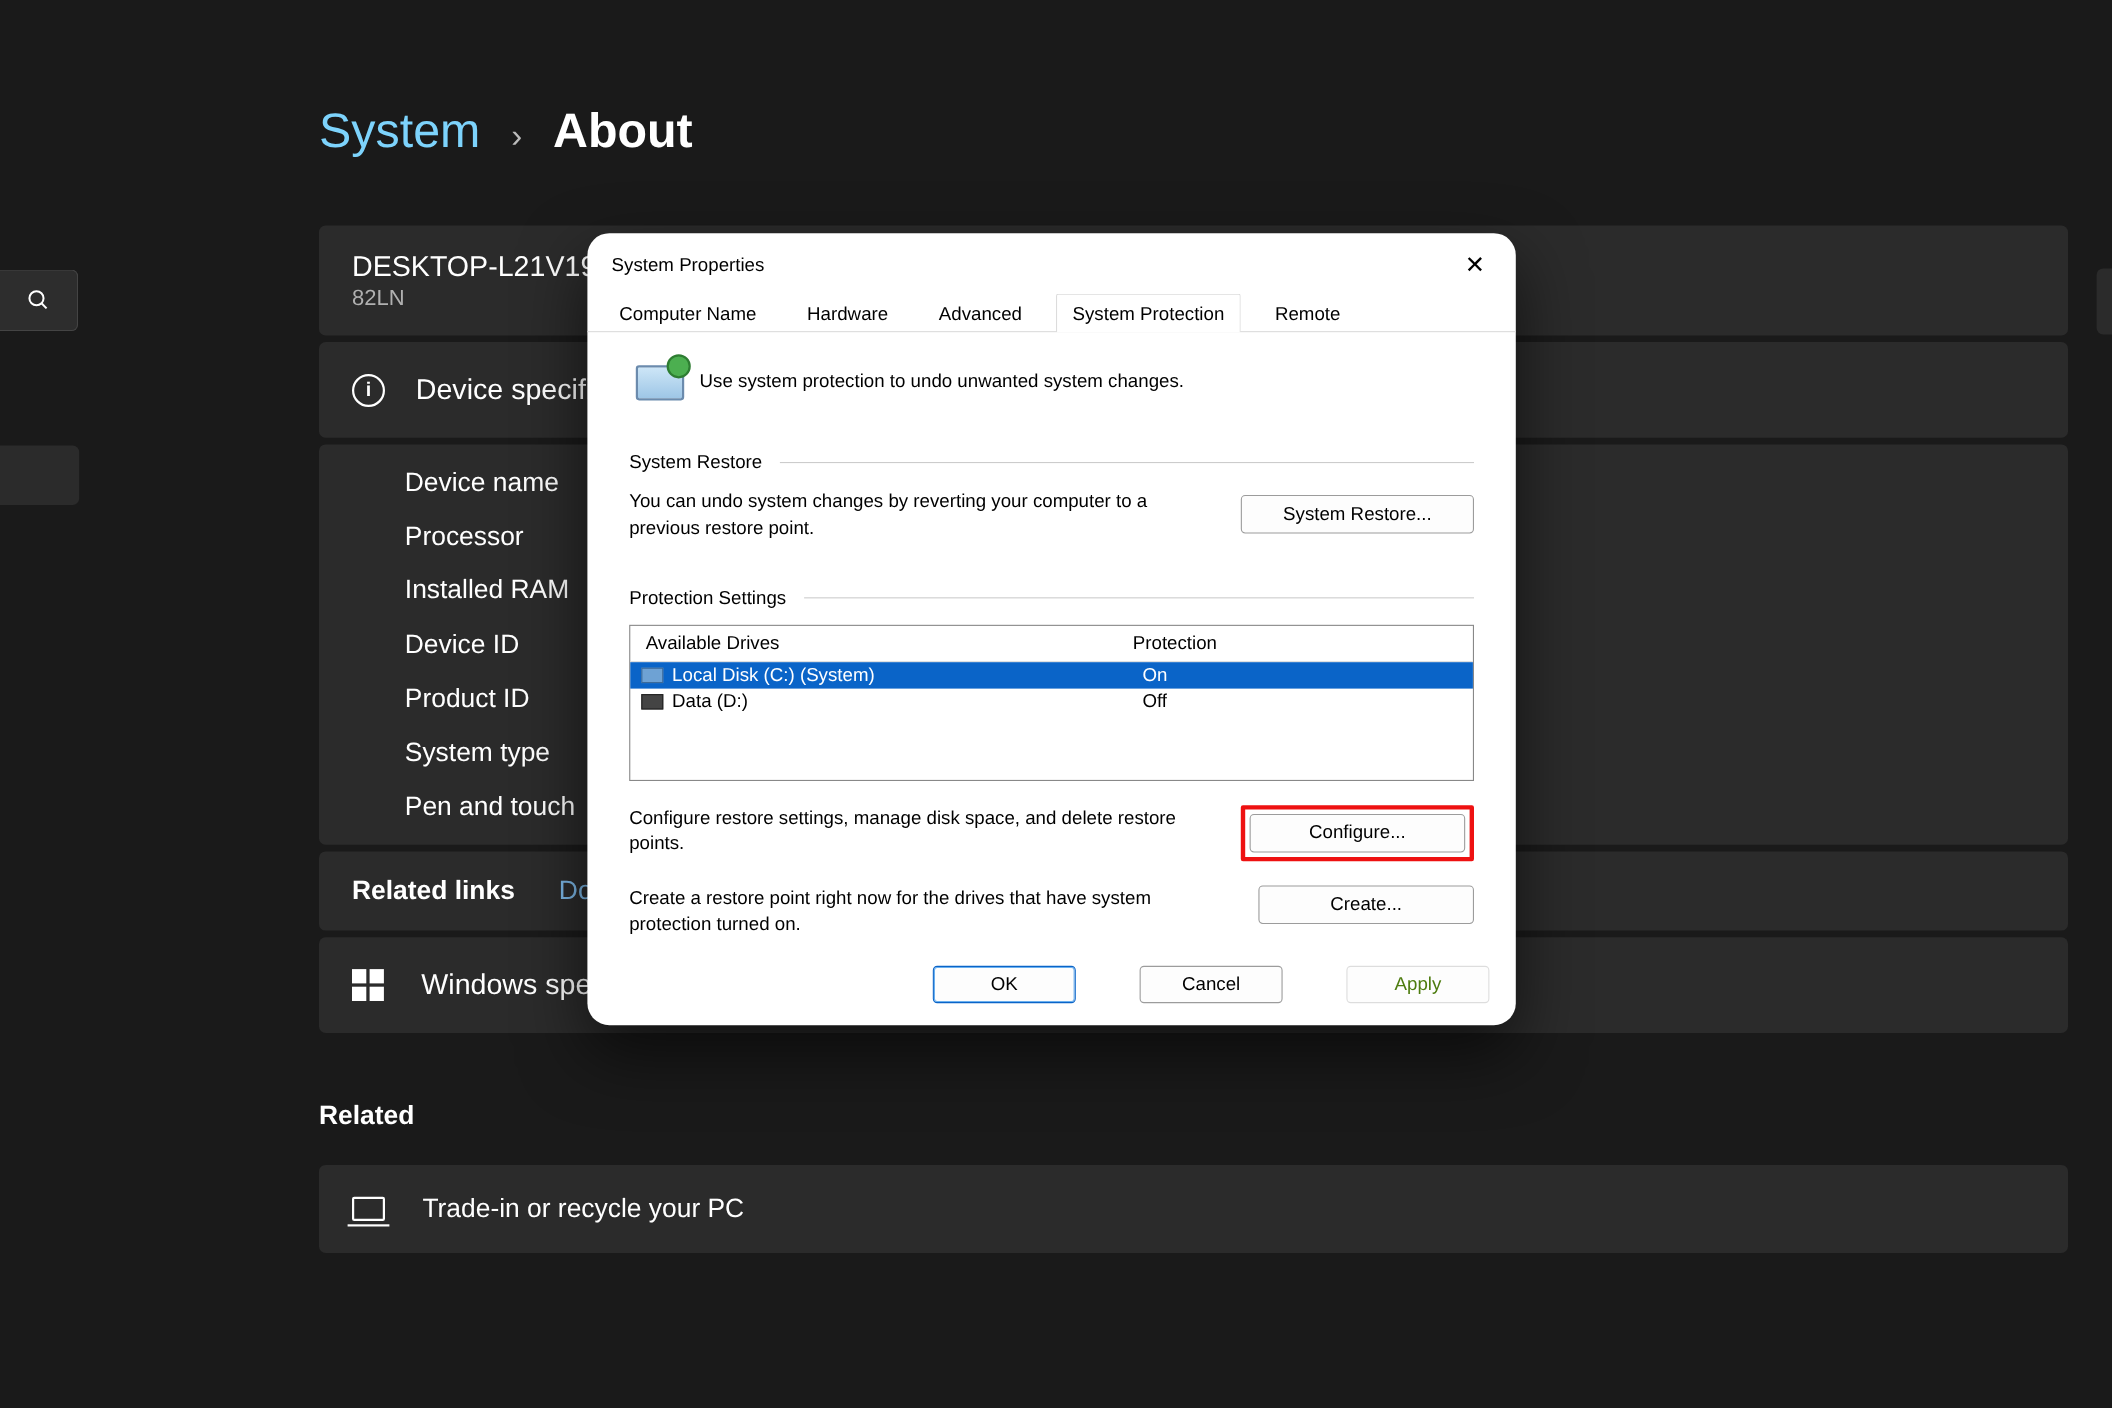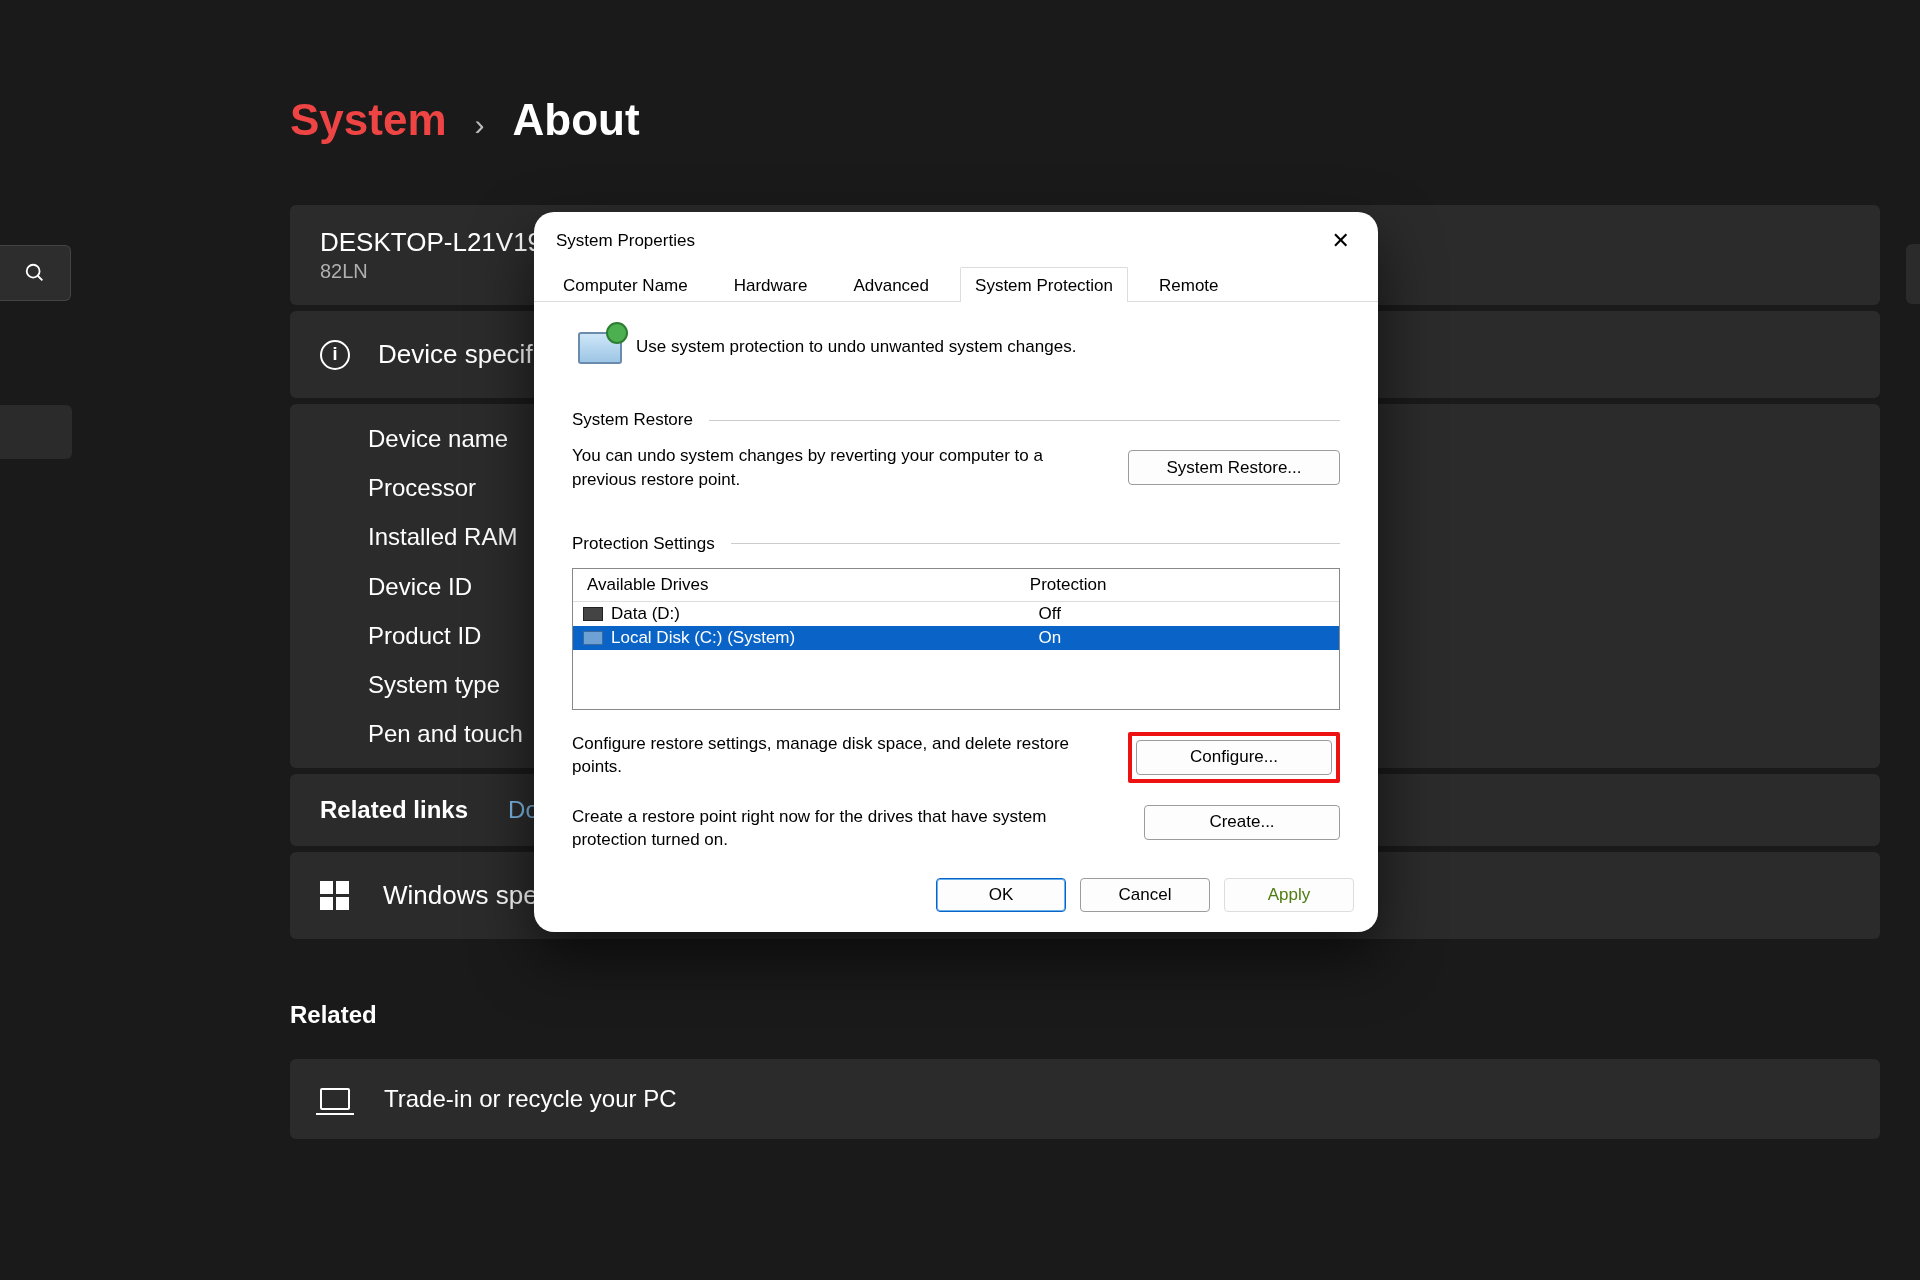--- a/index.html
+++ b/index.html
@@ -46,22 +46,22 @@
       right: 40px;
     }
     .breadcrumb {
       display: flex;
       align-items: baseline;
       gap: 28px;
       font-size: 44px;
       margin-bottom: 60px;
     }
     .breadcrumb .sys {
-      color: #ef4444;
-      font-weight: 700;
+      color: #7dd3fc;
+      font-weight: 400;
     }
     .breadcrumb .chev {
       color: #bbb;
       font-size: 30px;
     }
     .breadcrumb .about {
       font-weight: 600;
       color: #fff;
     }
     .card {
@@ -319,20 +319,21 @@
       padding: 14px 24px 20px 24px;
     }
     .footer-btn {
       width: 130px;
       height: 34px;
       border: 1px solid #9c9c9c;
       background: #fdfdfd;
       border-radius: 4px;
       font-size: 17px;
       cursor: pointer;
+      margin-left: 44px;
     }
     .footer-btn.primary {
       border: 1px solid #0a64c8;
       box-shadow: inset 0 0 0 1px #6ab0ef;
     }
     .footer-btn.disabled {
       color: #4d7c0f;
       border-color: #ddd;
     }
   </style>
@@ -435,30 +436,30 @@
     <div class="fieldset-label" style="margin-top:42px;">
       <span>Protection Settings</span>
       <span class="hr"></span>
     </div>
     <div class="drives-table">
       <div class="drives-head">
         <div class="col-drive">Available Drives</div>
         <div class="col-prot">Protection</div>
       </div>
       <div class="drives-body" id="drives-body">
+          <div class="drive-row selected">
+            <span class="icon "></span>
+            <span class="dr-name">Local Disk (C:) (System)</span>
+            <span class="dr-prot">On</span>
+          </div>
           <div class="drive-row">
             <span class="icon data"></span>
             <span class="dr-name">Data (D:)</span>
             <span class="dr-prot">Off</span>
           </div>
-          <div class="drive-row selected">
-            <span class="icon "></span>
-            <span class="dr-name">Local Disk (C:) (System)</span>
-            <span class="dr-prot">On</span>
-          </div>
         </div>
     </div>
 
     <div class="cfg-row" style="margin-top:22px;align-items:flex-start;">
       <div class="restore-text">Configure restore settings, manage disk space, and delete restore points.</div>
       <div class="highlight-red">
         <button class="win-btn" style="width:196px;">Configure...</button>
       </div>
     </div>
 

